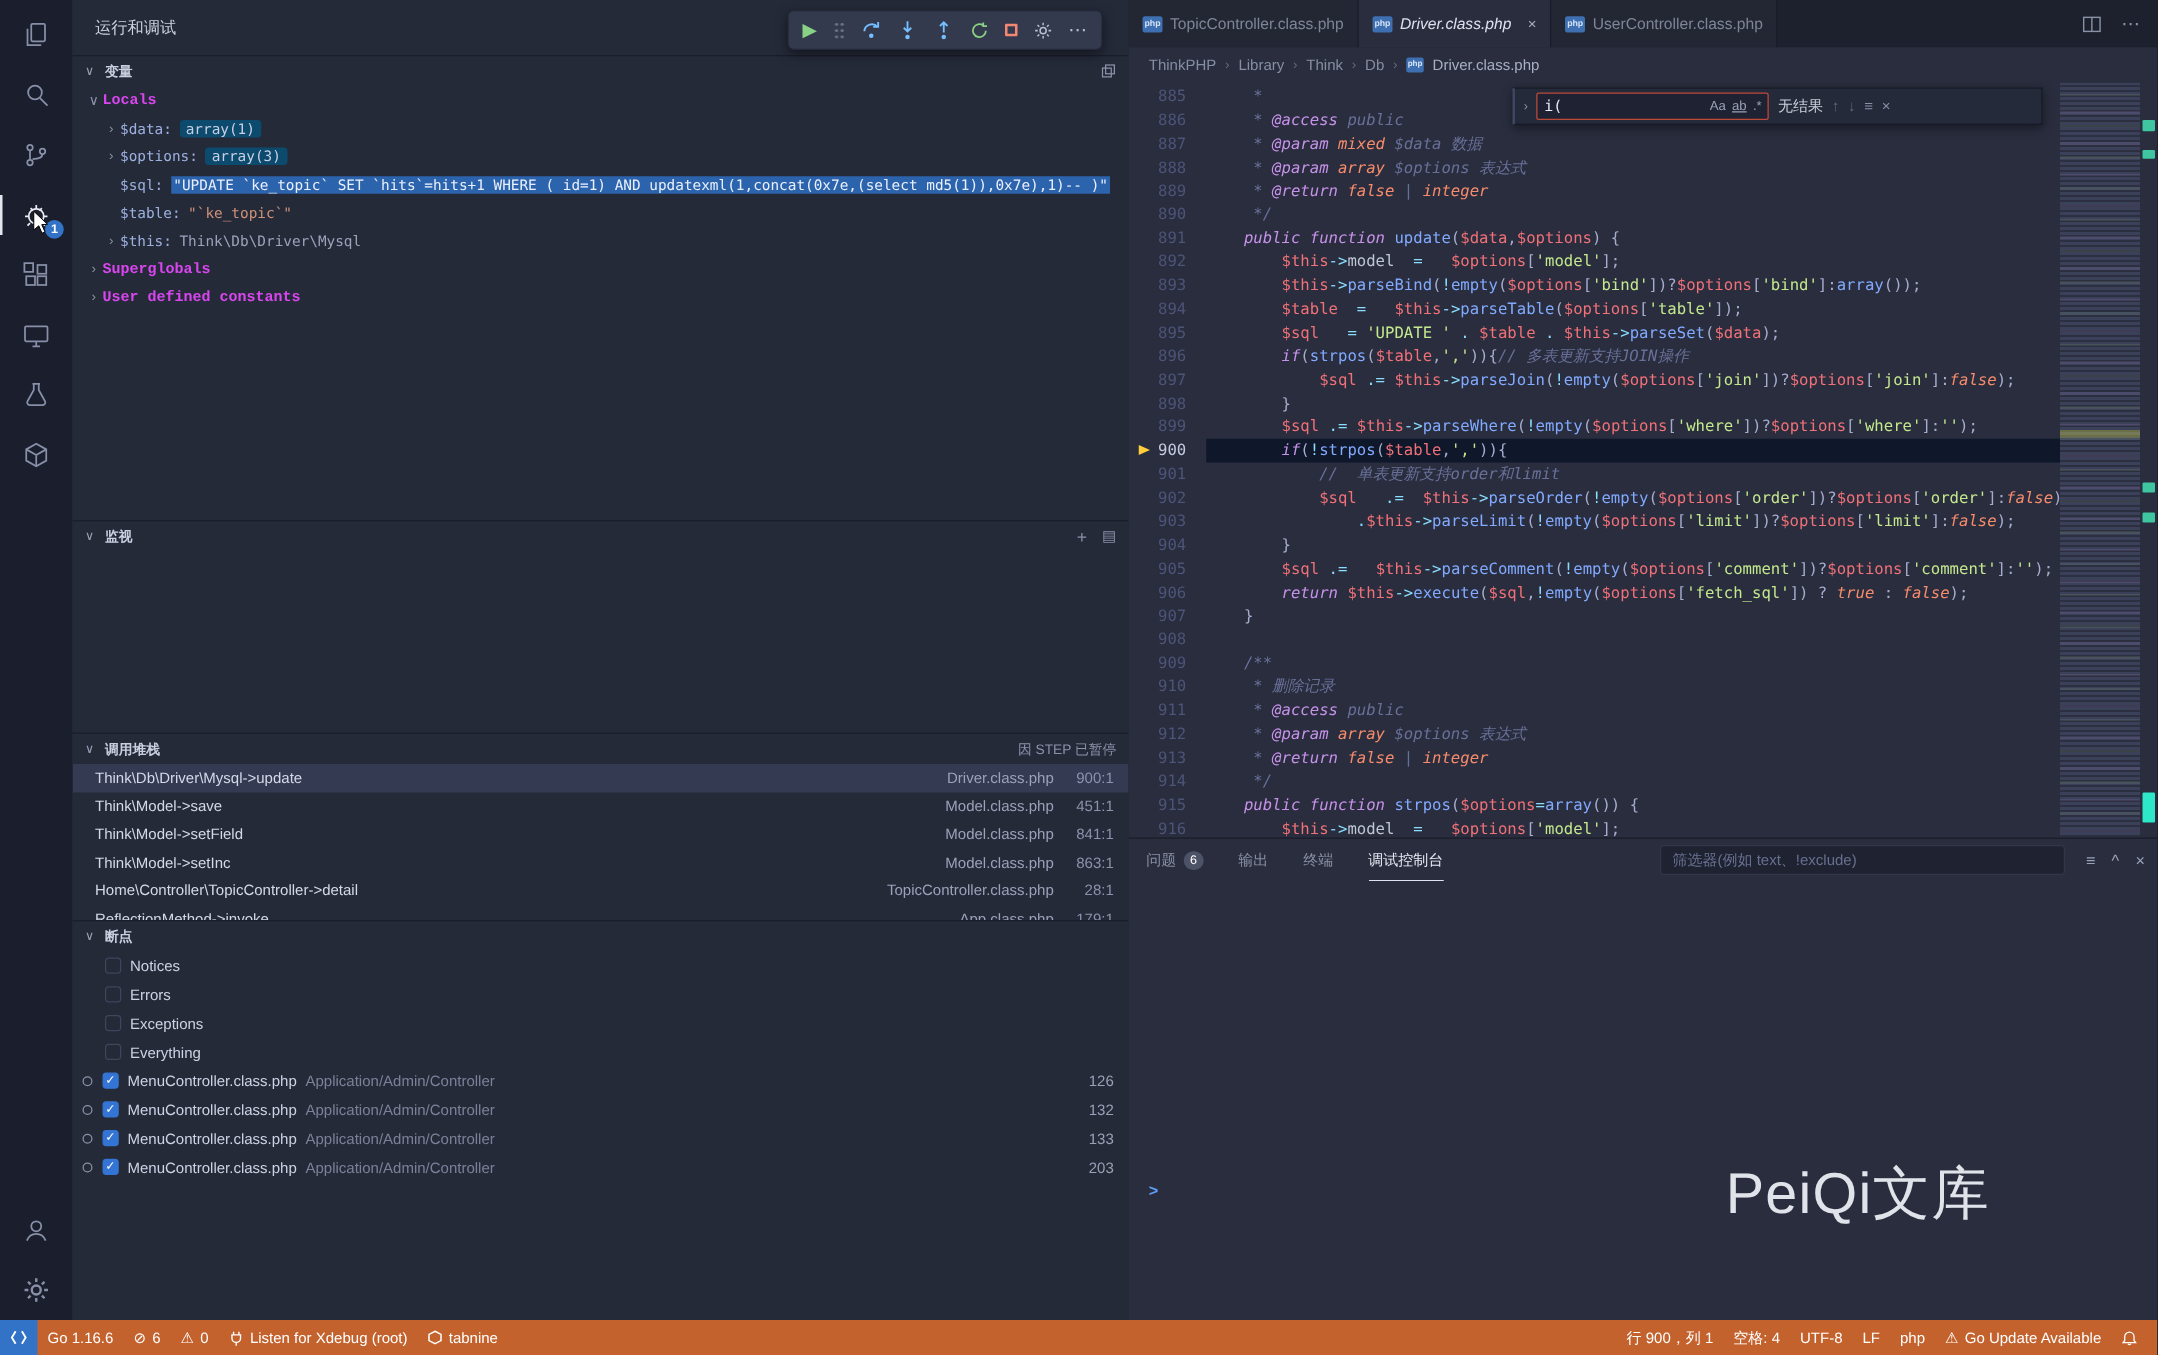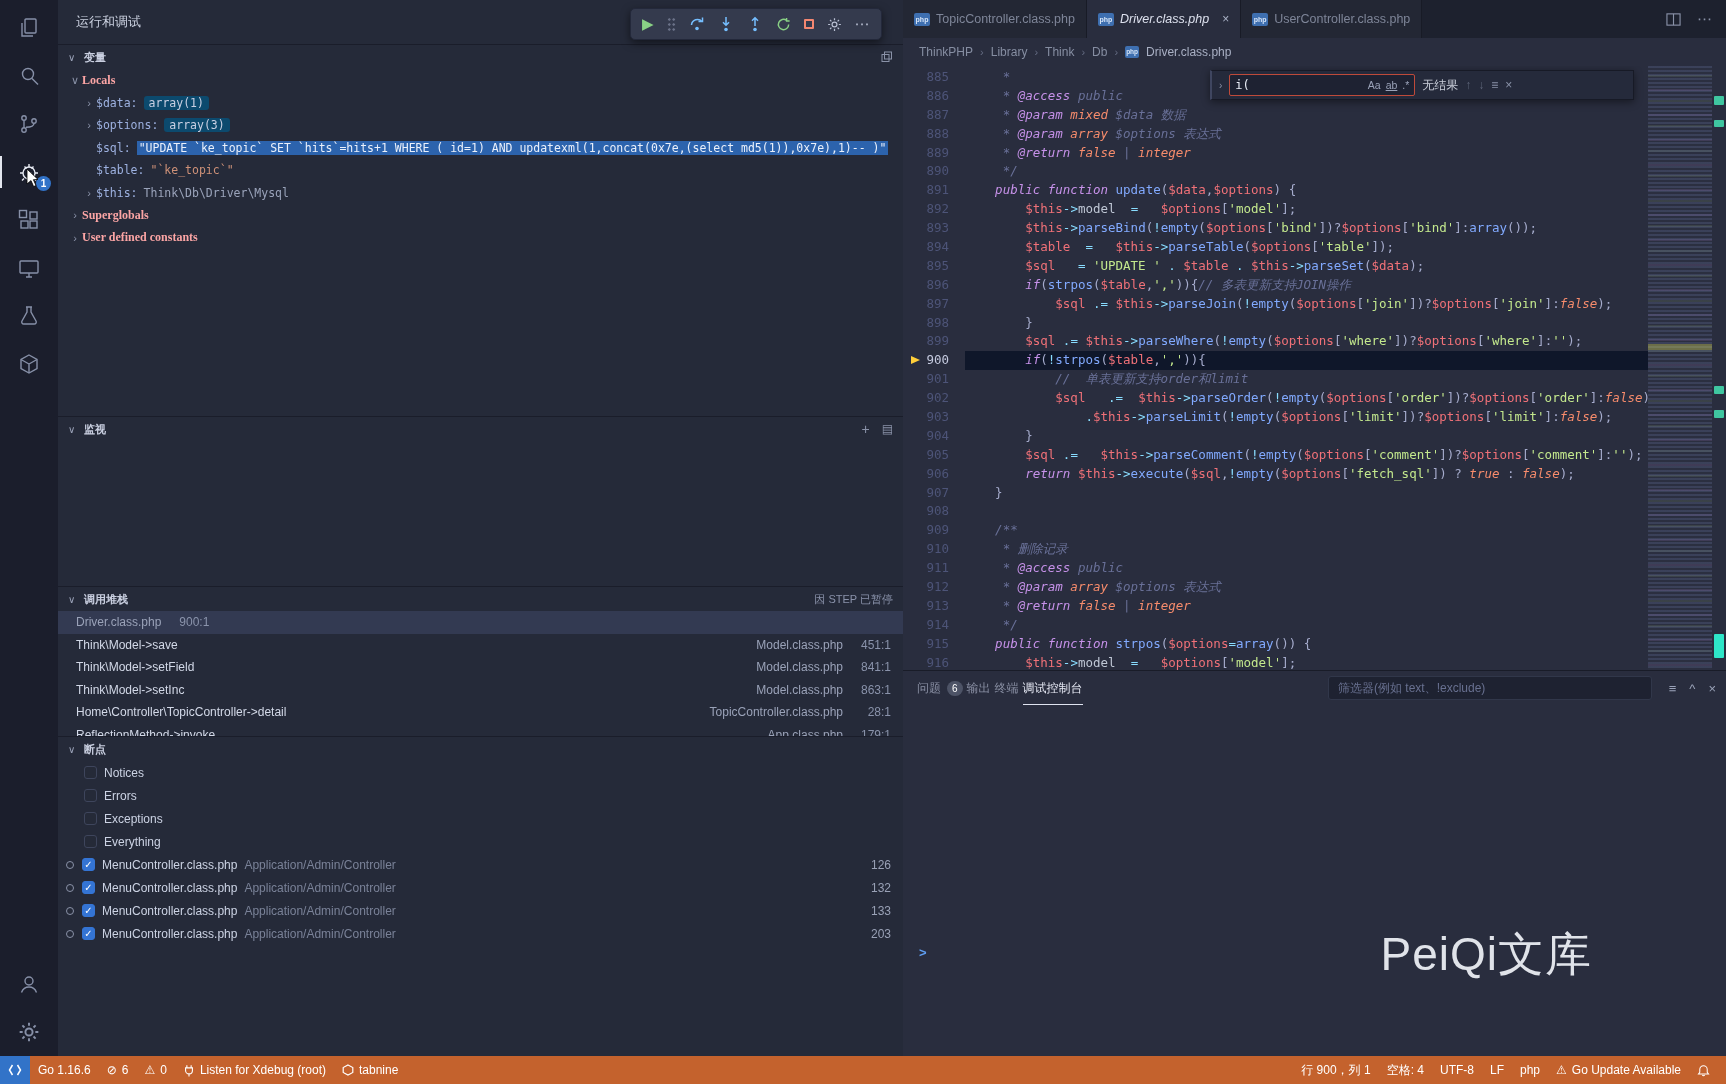--- a/index.html
+++ b/index.html
@@ -24,21 +24,21 @@
   .sec-vars{height:372px}.sec-watch{height:170px}.sec-stack{height:150px}.sec-bps{flex:1}
   .sec-h{height:24px;flex:none;display:flex;align-items:center;gap:4px;padding:0 10px;font-size:11px;font-weight:700;color:#c9cfe0}
   .sec-h .chev{color:#9aa2b8;font-size:10px;font-weight:400;width:12px}
   .sec-actions{margin-left:auto;display:flex;align-items:center;gap:12px;color:#8a92a8;font-size:12px;font-weight:400}
   .sec-status{margin-left:auto;color:#8a92aa;font-size:11px;font-weight:400}
   .sec-body{flex:1;overflow:hidden}
 
   .var-row{height:22.5px;display:flex;align-items:center;font-size:12px;white-space:nowrap}
   .twisty{width:14px;flex:none;text-align:center;color:#8a92a8;font-size:11px}
   .var-name{font-family:"DejaVu Sans Mono",monospace;font-size:11.5px;color:#9db1e0}
-  .var-name.bold{font-family:Liberation Serif, serif;font-size:12px;font-weight:700;color:#fca5a5}
+  .var-name.bold{font-family:Liberation Mono, monospace;font-size:12px;font-weight:700;color:#d946ef}
   .var-val{font-family:"DejaVu Sans Mono",monospace;font-size:11.5px;margin-left:6px}
   .vk-chip{background:#0c4a6e;color:#c8cfe2;border-radius:3px;padding:0 5px}
   .vk-sel{background:#2c63ad;color:#eaf0fb;padding:0 2px}
   .vk-str{color:#ce9178}
   .vk-obj{color:#9aa3ba}
 
   .cs-row{height:22.5px;display:flex;align-items:center;padding:0 12px 0 18px;font-size:12px;white-space:nowrap}
   .cs-row.sel{background:#333a52}
   .cs-fn{color:#d3d9e8;flex:1;overflow:hidden;text-overflow:ellipsis}
   .cs-right{display:flex;gap:14px;align-items:center}
@@ -279,20 +279,21 @@
     </div>
 
     <div class="sec sec-stack">
       <div class="sec-h">
         <span class="chev">∨</span>
         <span>调用堆栈</span>
         <span class="sec-status">因 STEP 已暂停</span>
       </div>
       <div class="sec-body">
           <div class="cs-row sel">
+            <span class="cs-fn">Think\Db\Driver\Mysql-&gt;update</span>
             <span class="cs-right">
               <span class="cs-file">Driver.class.php</span>
               <span class="cs-line">900:1</span>
             </span>
           </div>
           <div class="cs-row">
             <span class="cs-fn">Think\Model-&gt;save</span>
             <span class="cs-right">
               <span class="cs-file">Model.class.php</span>
               <span class="cs-line">451:1</span>
@@ -576,21 +577,21 @@
         <span class="fw-results">无结果</span>
         <span class="fw-btn dim">↑</span>
         <span class="fw-btn dim">↓</span>
         <span class="fw-btn">≡</span>
         <span class="fw-btn">×</span>
       </div>
     </div>
 
     <div class="panel">
       <div class="panel-tabs-row">
-        <span style="display:flex;gap:4px">
+        <span style="display:flex;gap:28px">
             <span class="ptab">
               <span>问题</span>
               <span class="pbadge">6</span>
             </span>
             <span class="ptab">
               <span>输出</span>
             </span>
             <span class="ptab">
               <span>终端</span>
             </span>

